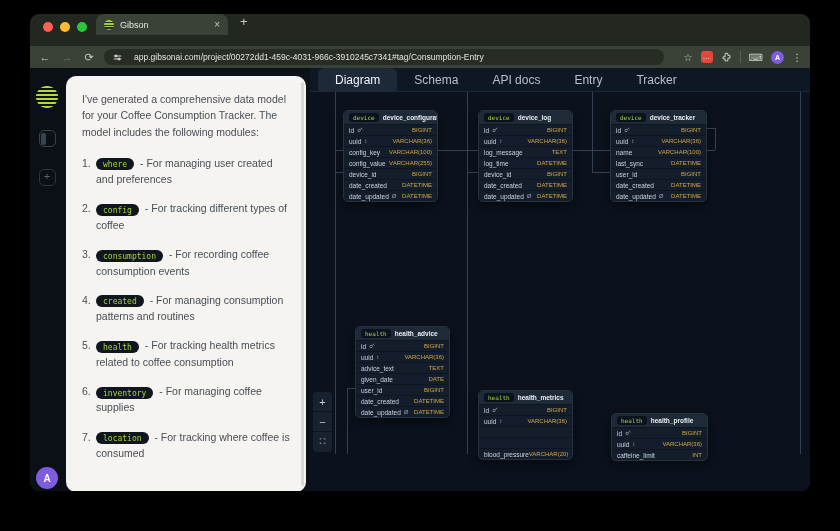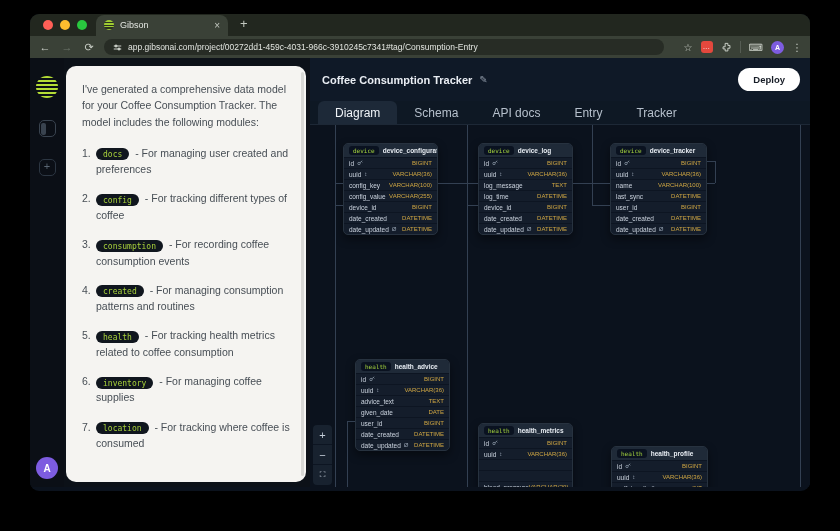--- a/index.html
+++ b/index.html
@@ -6,38 +6,38 @@
   html,body { background:#000; }
   body { font-family:"Liberation Sans", sans-serif; }
   .stage { position:relative; width:840px; height:531px; background:#000; overflow:hidden; }
 
   
   .window { position:absolute; left:30px; top:14px; width:780px; height:477px;
             border-radius:9px; overflow:hidden; background:#0b121d;
             box-shadow:0 10px 40px rgba(0,0,0,.8); }
 
   
-  .tabstrip { height:22px; background:#22271f; display:flex; align-items:center; }
+  .tabstrip { height:32px; background:#22271f; display:flex; align-items:flex-start; }
   .lights { display:flex; gap:7px; align-items:center; padding:0 9px 0 13px; height:26px; }
   .light { width:10px; height:10px; border-radius:50%; }
   .l-red{ background:#ff5f57; } .l-yellow{ background:#febc2e; } .l-green{ background:#29c73f; }
   .tab { height:21px; width:132px; background:#3a4137; border-radius:8px 8px 0 0;
          display:flex; align-items:center; gap:6px; padding:0 8px; }
   .favicon { width:10px; height:10px; border-radius:50%; flex:0 0 auto;
              background:repeating-linear-gradient(180deg,#9fcc33 0 1.5px,#2a331f 1.5px 3px); }
   .tab-title { color:#e4e7e2; font-size:9px; flex:1; }
   .tab-close { color:#c3c8c0; font-size:10px; cursor:default; }
   .newtab { color:#c3c8c0; font-size:13px; margin-left:12px; padding-bottom:3px; }
 
   
   .toolbar { height:22px; background:#3a4137; display:flex; align-items:center; padding:0 8px; gap:8px; }
   .nav-ic { color:#cdd2ca; font-size:11px; width:14px; text-align:center; }
   .nav-ic.dim { color:#6f776d; }
   .urlbar { flex:1; height:16px; background:#272c25; border-radius:8px; display:flex;
-            align-items:center; gap:6px; padding:0 9px; max-width:560px; }
+            align-items:center; gap:12px; padding:0 9px; max-width:560px; }
   .url-text { color:#e2e5e0; font-size:8.5px; white-space:nowrap; overflow:hidden; }
   .tb-right { display:flex; align-items:center; gap:8px; margin-left:auto; }
   .star { color:#cdd2ca; font-size:10px; }
   .ext-red { width:12px; height:12px; border-radius:3px; background:#e3483d; color:#fff;
              font-size:7px; line-height:11px; text-align:center; letter-spacing:.5px; }
   .tb-sep { width:1px; height:12px; background:#565d54; }
   .kbd-ic { color:#cdd2ca; font-size:10px; }
   .tb-avatar { width:13px; height:13px; border-radius:50%; background:#7d5ce0; color:#fff;
                font-size:7px; font-weight:bold; text-align:center; line-height:13px; }
   .kebab { color:#cdd2ca; font-size:10px; }
@@ -175,38 +175,33 @@
         <div class="logo"></div>
         <div class="rail-btn panel"></div>
         <div class="rail-btn plus">+</div>
         <div class="rail-avatar">A</div>
       </div>
 
       <div class="chatcol">
         <div class="chat-card">
           <p class="chat-intro">I've generated a comprehensive data model for your Coffee Consumption Tracker. The model includes the following modules:</p>
           <div id="modules">
-              <div class="mod"><span class="num">1.</span><code class="badge">docs</code><span> - For managing user created and preferences</span></div>
+              <div class="mod"><span class="num">1.</span><code class="badge">where</code><span> - For managing user created and preferences</span></div>
               <div class="mod"><span class="num">2.</span><code class="badge">config</code><span> - For tracking different types of coffee</span></div>
               <div class="mod"><span class="num">3.</span><code class="badge">consumption</code><span> - For recording coffee consumption events</span></div>
               <div class="mod"><span class="num">4.</span><code class="badge">created</code><span> - For managing consumption patterns and routines</span></div>
               <div class="mod"><span class="num">5.</span><code class="badge">health</code><span> - For tracking health metrics related to coffee consumption</span></div>
               <div class="mod"><span class="num">6.</span><code class="badge">inventory</code><span> - For managing coffee supplies</span></div>
               <div class="mod"><span class="num">7.</span><code class="badge">location</code><span> - For tracking where coffee is consumed</span></div>
             </div>
           <div class="chat-scrollthumb"></div>
         </div>
       </div>
 
       <div class="main">
-        <div class="main-header">
-          <span class="proj-title">Coffee Consumption Tracker</span>
-          <span class="pencil">✎</span>
-          <button class="deploy">Deploy</button>
-        </div>
         <div class="main-tabs" id="main-tabs">
             <div class="mtab active">Diagram</div>
             <div class="mtab">Schema</div>
             <div class="mtab">API docs</div>
             <div class="mtab">Entry</div>
             <div class="mtab">Tracker</div>
           </div>
 
         <div class="canvas" id="canvas">
 

